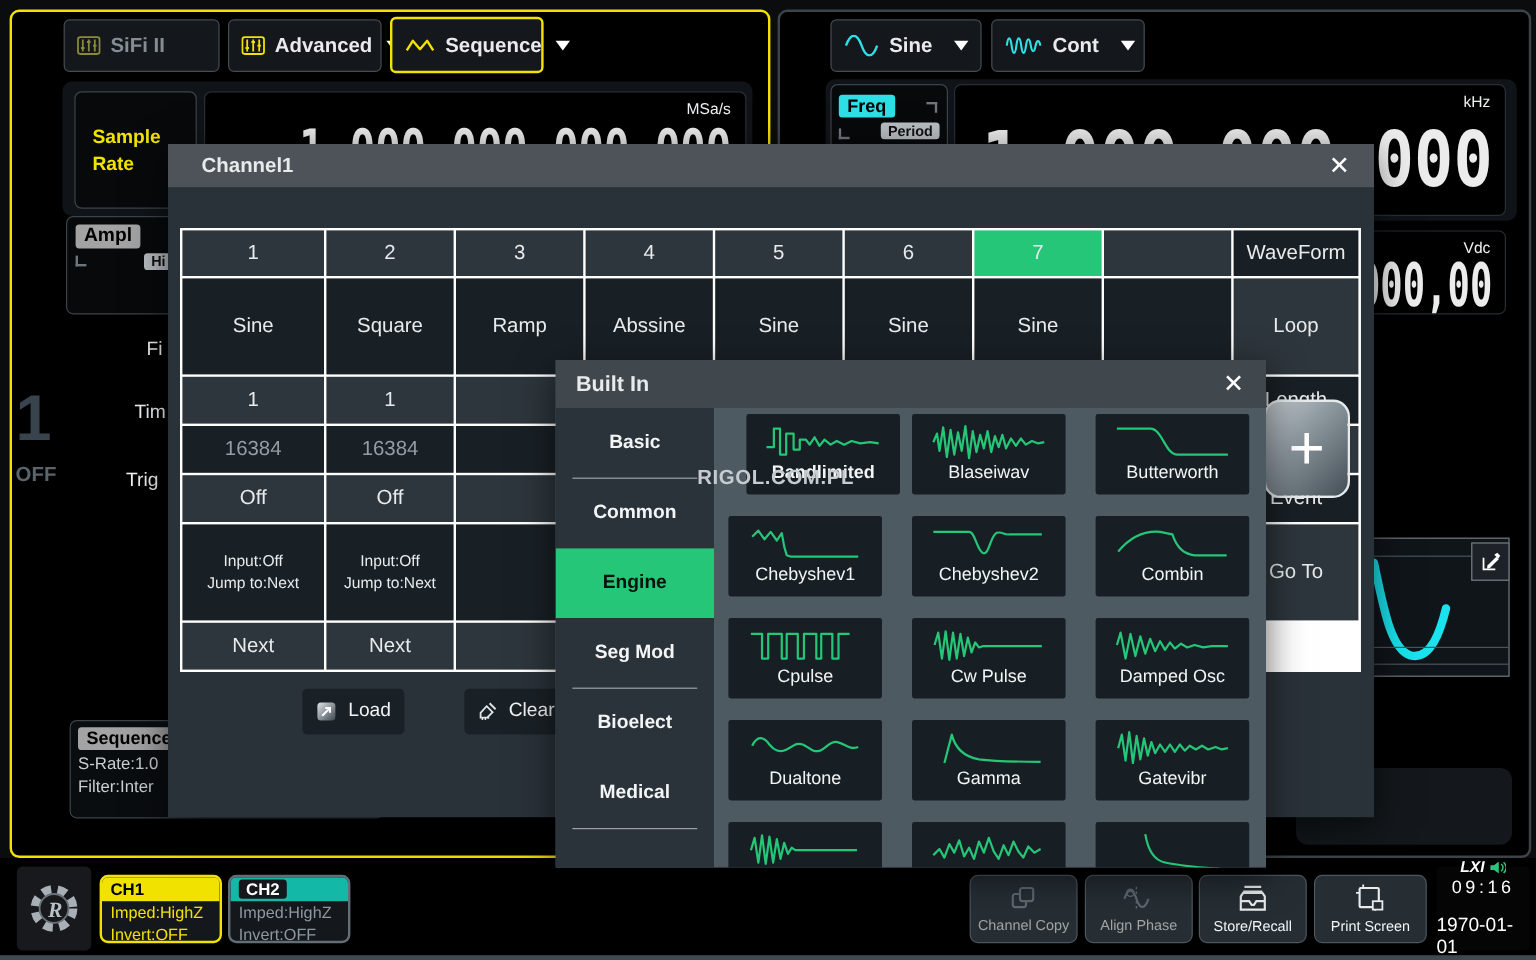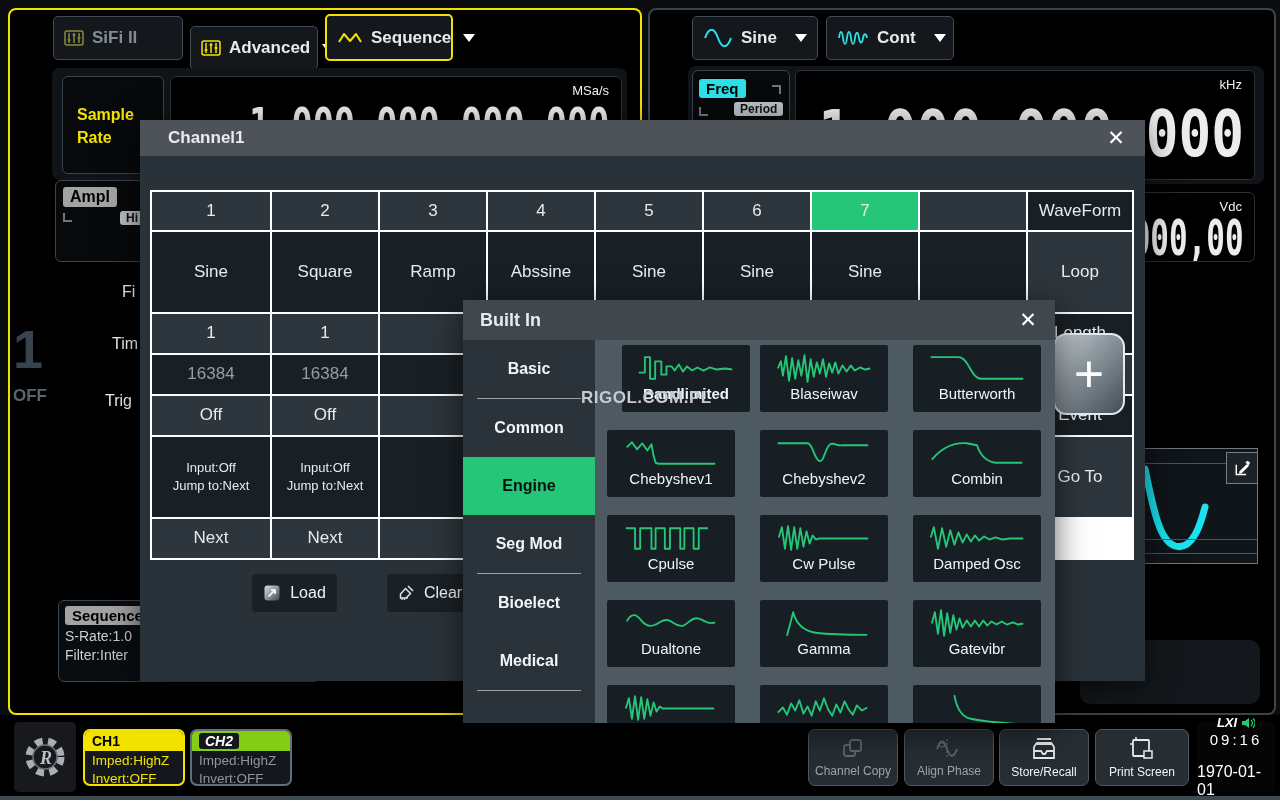--- a/index.html
+++ b/index.html
@@ -73,21 +73,21 @@
   #bottom-bar{position:absolute;left:0;top:715px;width:1280px;height:85px;background:#000;z-index:20;}
   #bottom-strip{position:absolute;left:0;top:81px;width:100%;height:4px;background:#3f4950;}
   #logo-btn{position:absolute;left:14px;top:7px;width:62px;height:70px;background:#17191c;border-radius:5px;display:flex;align-items:center;justify-content:center;}
   .ch-tab{position:absolute;top:14px;width:102px;height:57px;border-radius:7px;box-sizing:border-box;overflow:hidden;background:#14181c;}
   .ch-tab .strip{height:20px;display:flex;align-items:center;padding-left:7px;font-size:14px;font-weight:bold;}
   .ch-tab .body{padding:1px 7px;font-size:13.5px;line-height:1.3;}
   #ch1-tab{left:83px;border:2px solid #f2e200;}
   #ch1-tab .strip{background:#f2e200;color:#000;}
   #ch1-tab .body{color:#f2e200;}
   #ch2-tab{left:190px;border:2px solid #646e76;}
-  #ch2-tab .strip{background:#84cc16;font-style:italic;}
+  #ch2-tab .strip{background:#14b8a6;}
   #ch2-tab .chip{background:#14181c;color:#fff;border-radius:3px;padding:0 6px;}
   #ch2-tab .body{color:#8d979e;}
   .bb-btn{position:absolute;top:14px;height:57px;background:#262e34;border:1px solid #4d575f;border-radius:7px;box-sizing:border-box;
           display:flex;flex-direction:column;align-items:center;justify-content:center;gap:3px;font-size:12px;}
   .bb-btn.disabled{color:#a3a3a3;}
   .bb-btn.enabled{color:#f2f4f5;}
   #status-box{position:absolute;left:1197px;top:7px;width:78px;height:70px;background:#050505;border-radius:4px;
               display:flex;flex-direction:column;align-items:center;justify-content:center;color:#fff;}
   #lxi-row{display:flex;align-items:center;gap:4px;font-size:13px;font-weight:bold;font-style:italic;}
   #status-time{font-size:15px;letter-spacing:3px;margin-top:1px;}
@@ -104,21 +104,21 @@
   <div class="topbtn" style="left:53px;top:16px;width:130px;">
     <span>
       <svg width="20" height="16" viewBox="0 0 20 16">
           <rect x="1" y="1" width="18" height="14" rx="2" fill="none" stroke="#8a8a3a" stroke-width="1.5"></rect>
           <path d="M5 3v10M10 3v10M15 3v10M3.5 10h3M8.5 5h3M13.5 8h3" stroke="#8a8a3a" stroke-width="1.5"></path>
         </svg>
     </span>
     <span class="dim-text">SiFi II</span>
   </div>
 
-  <div class="topbtn" style="left:190px;top:26px;width:128px;">
+  <div class="topbtn" style="left:190px;top:16px;width:128px;">
     <span>
       <svg width="20" height="16" viewBox="0 0 20 16">
           <rect x="1" y="1" width="18" height="14" rx="2" fill="none" stroke="#f2e200" stroke-width="1.5"></rect>
           <path d="M5 3v10M10 3v10M15 3v10M3.5 10h3M8.5 5h3M13.5 8h3" stroke="#f2e200" stroke-width="1.5"></path>
         </svg>
     </span>
     <span>Advanced</span>
     <span class="tri"></span>
   </div>
 

